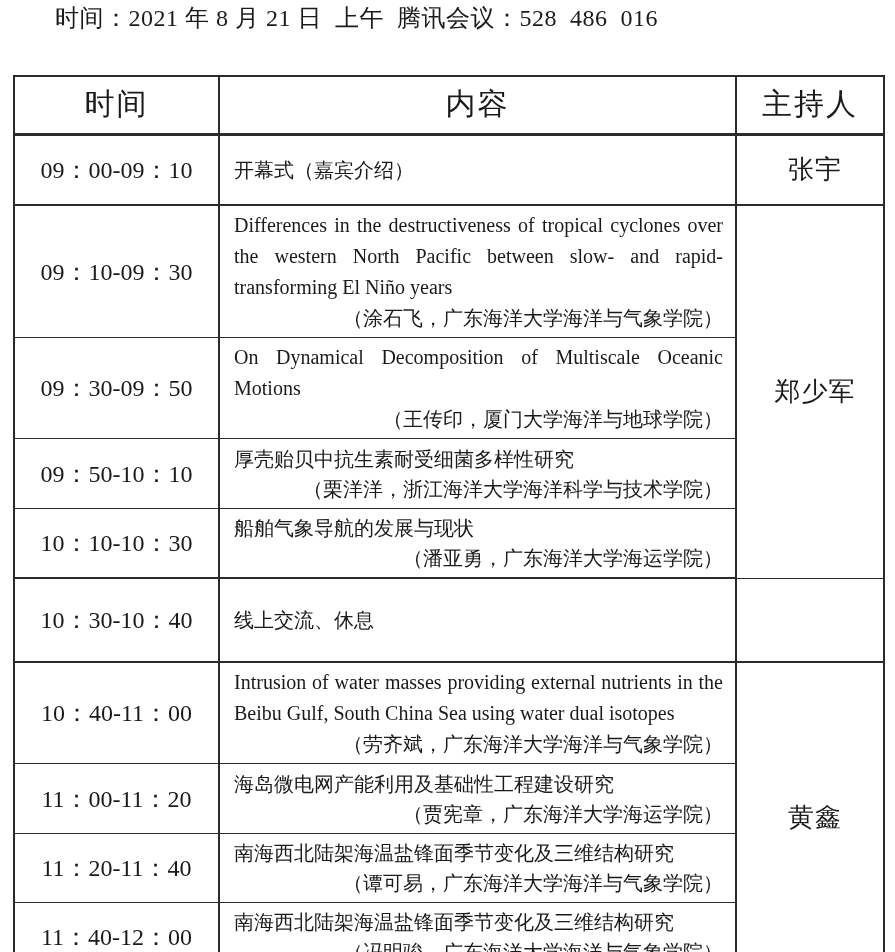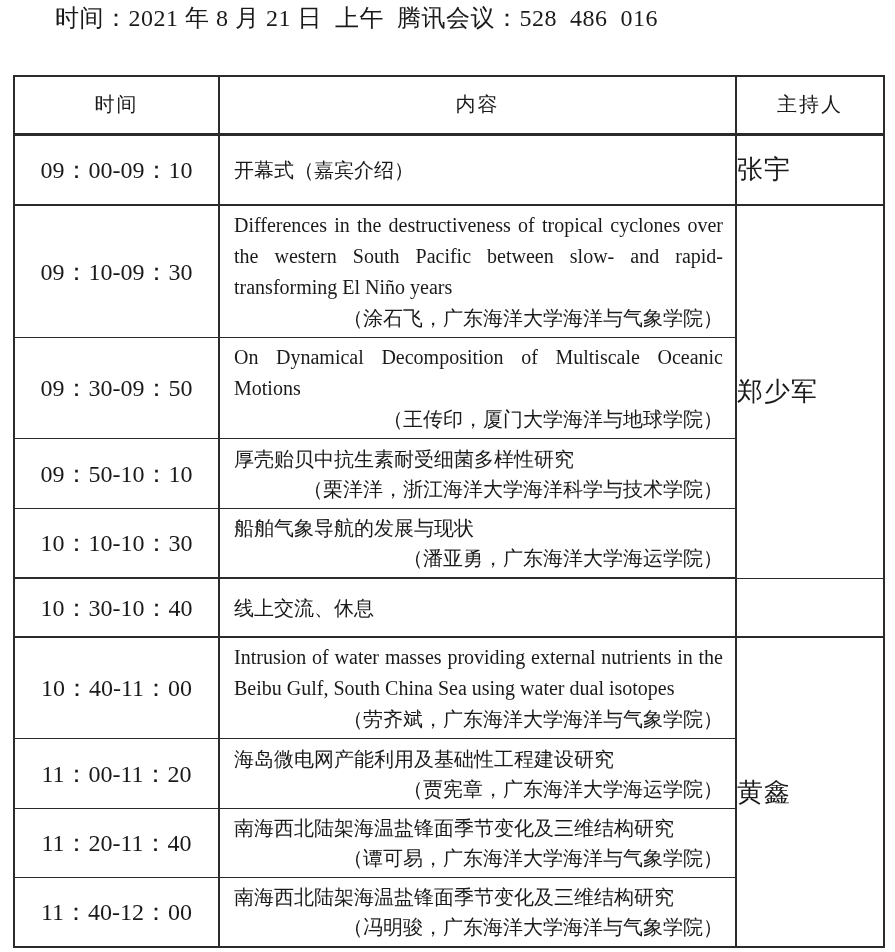--- a/index.html
+++ b/index.html
@@ -34,21 +34,21 @@
   col.c-content{width:517px;}
   col.c-host{width:148px;}
   td,th{
     border-left:2px solid var(--line);
     border-bottom:1px solid var(--line);
     vertical-align:middle;
     font-weight:normal;
   }
   tr.head th{
     border-bottom:3px solid var(--line);
-    font-size:20px;
+    font-size:30px;
     text-align:center;
     letter-spacing:2px;
   }
   tr.sec td{border-bottom:2px solid var(--line);}
   td.time{
     text-align:center;
     font-size:24px;
     white-space:nowrap;
   }
   td.content{padding:4px 12px 4px 14px;}
@@ -59,27 +59,28 @@
     font-size:20px;
   }
   td.content p.title.zh{line-height:30px;}
   td.content p.speaker{
     font-size:20px;
     line-height:30px;
     text-align:right;
   }
   td.host{
     font-size:26px;
-    text-align:left;
+    text-align:center;
+    padding-left:10px;
     letter-spacing:1px;
   }
   
   tr.h58{height:58px;} tr.h71{height:71px;} tr.h131{height:131px;}
   tr.h96{height:96px;} tr.h70{height:70px;} tr.h67{height:67px;}
-  tr.h69{height:59px;} tr.h95{height:95px;} tr.h64{height:64px;}
+  tr.h69{height:84px;} tr.h95{height:95px;} tr.h64{height:64px;}
   tr.h66{height:66px;}
 </style>
 </head>
 <body>
 
 <div class="page">
 
   <p class="info-line">时间：2021 年 8 月 21 日  上午  腾讯会议：528  486  016</p>
 
   <table class="schedule">
@@ -100,21 +101,21 @@
       <td class="time">09：00-09：10</td>
       <td class="content">
         <p class="title zh">开幕式（嘉宾介绍）</p>
       </td>
       <td class="host">张宇</td>
     </tr>
 
     <tr class="h131">
       <td class="time">09：10-09：30</td>
       <td class="content">
-        <p class="title en">Differences in the destructiveness of tropical cyclones over the western South Pacific between slow- and rapid-transforming El Niño years</p>
+        <p class="title en">Differences in the destructiveness of tropical cyclones over the western North Pacific between slow- and rapid-transforming El Niño years</p>
         <p class="speaker">（涂石飞，广东海洋大学海洋与气象学院）</p>
       </td>
       <td class="host" rowspan="4">郑少军</td>
     </tr>
 
     <tr class="h96">
       <td class="time">09：30-09：50</td>
       <td class="content">
         <p class="title en">On Dynamical Decomposition of Multiscale Oceanic Motions</p>
         <p class="speaker">（王传印，厦门大学海洋与地球学院）</p>

